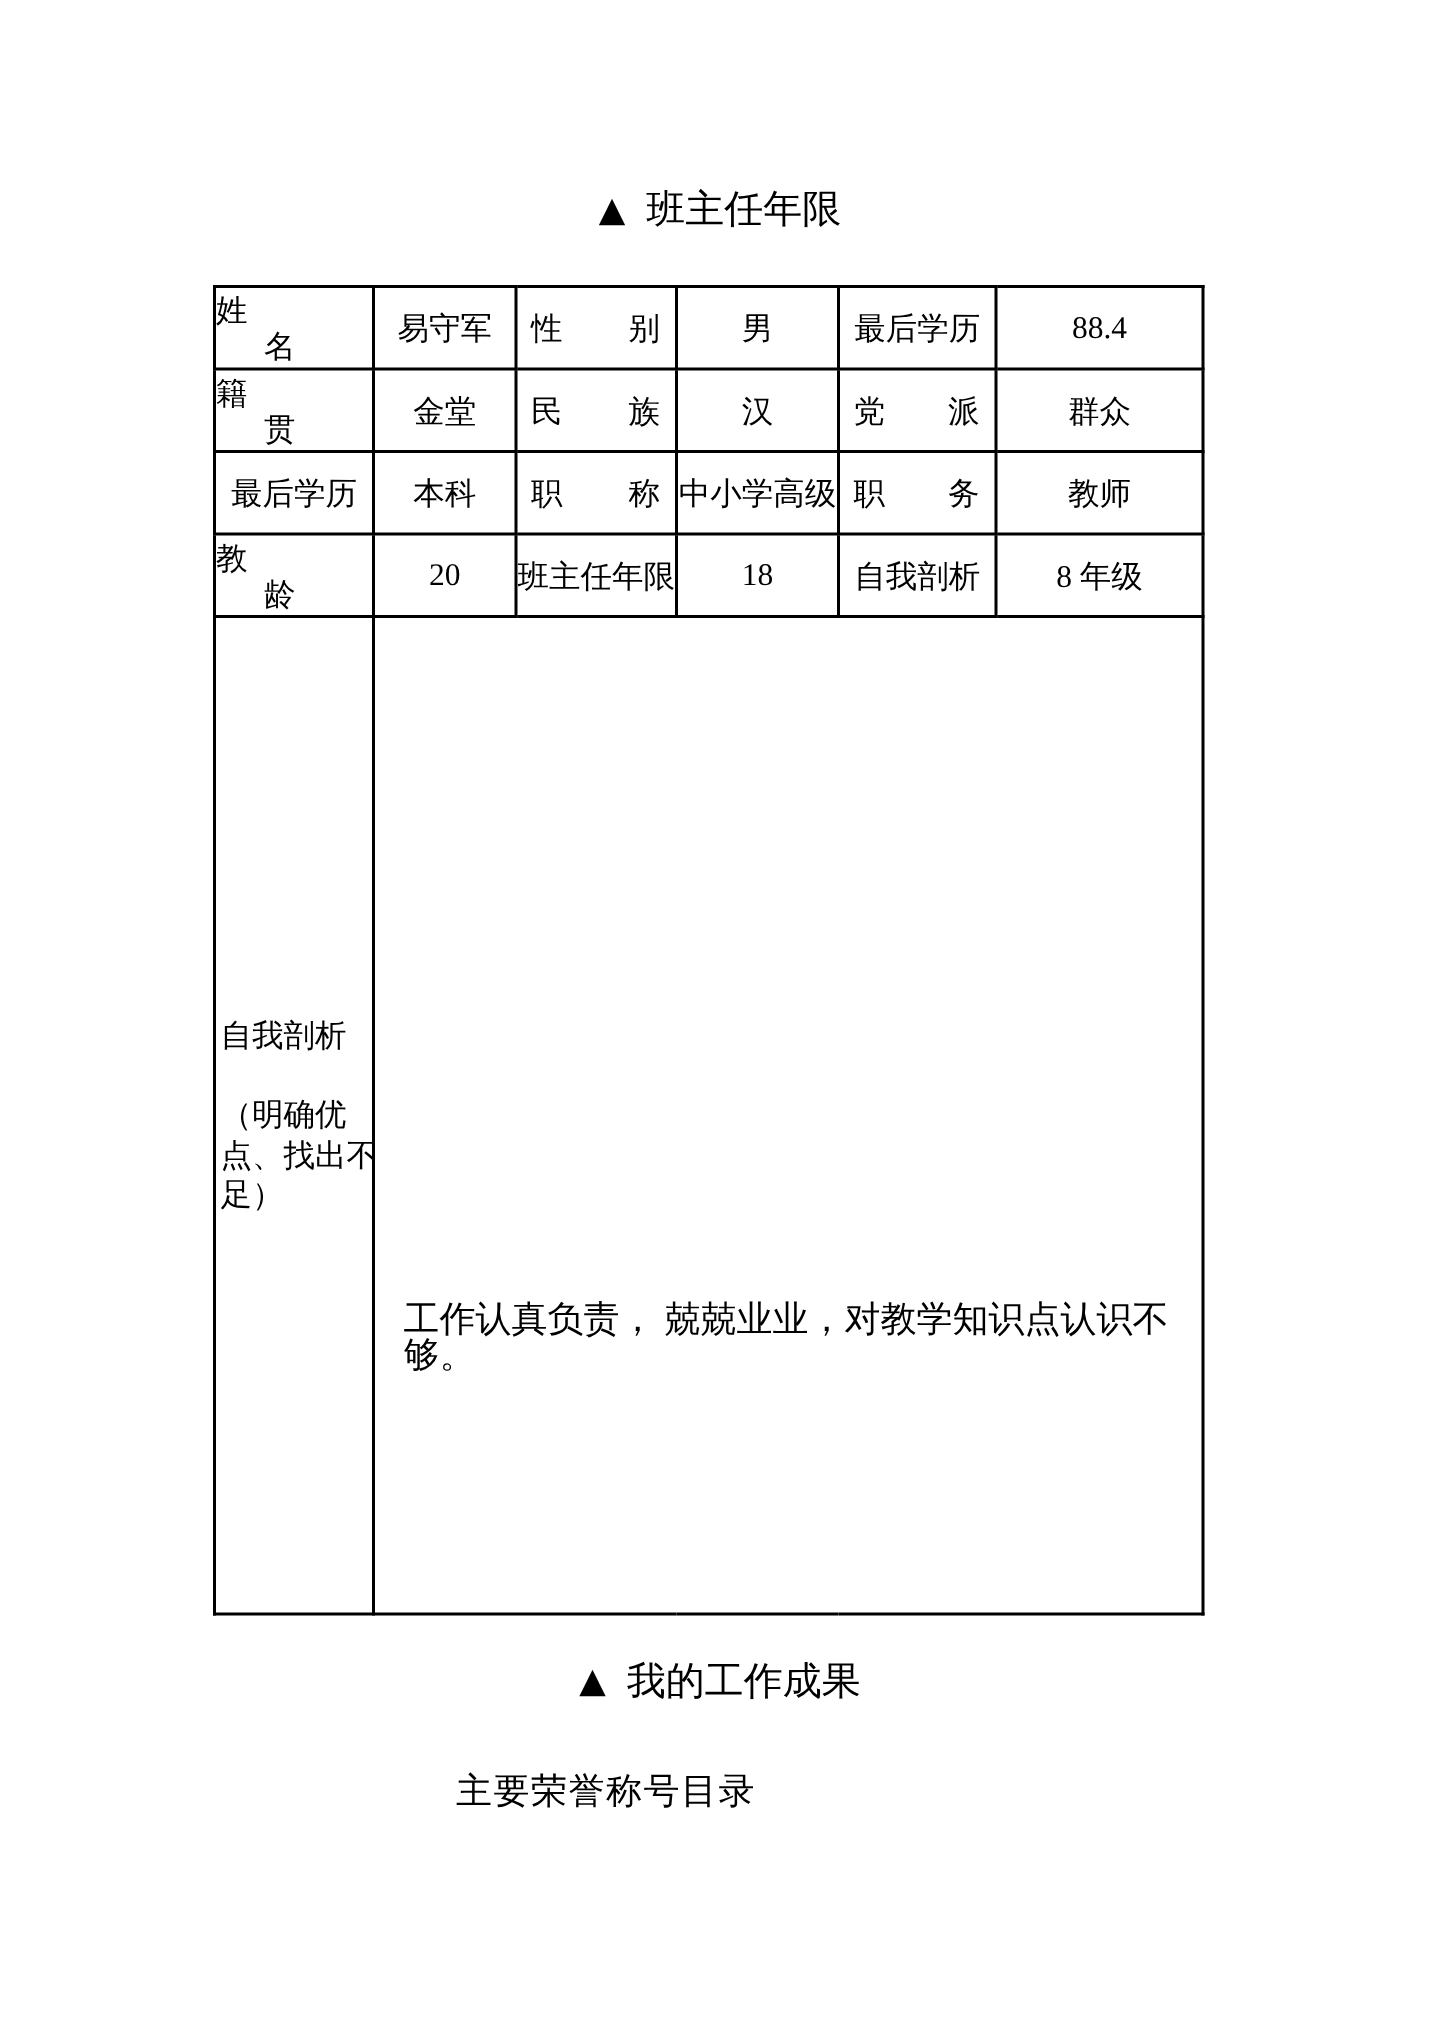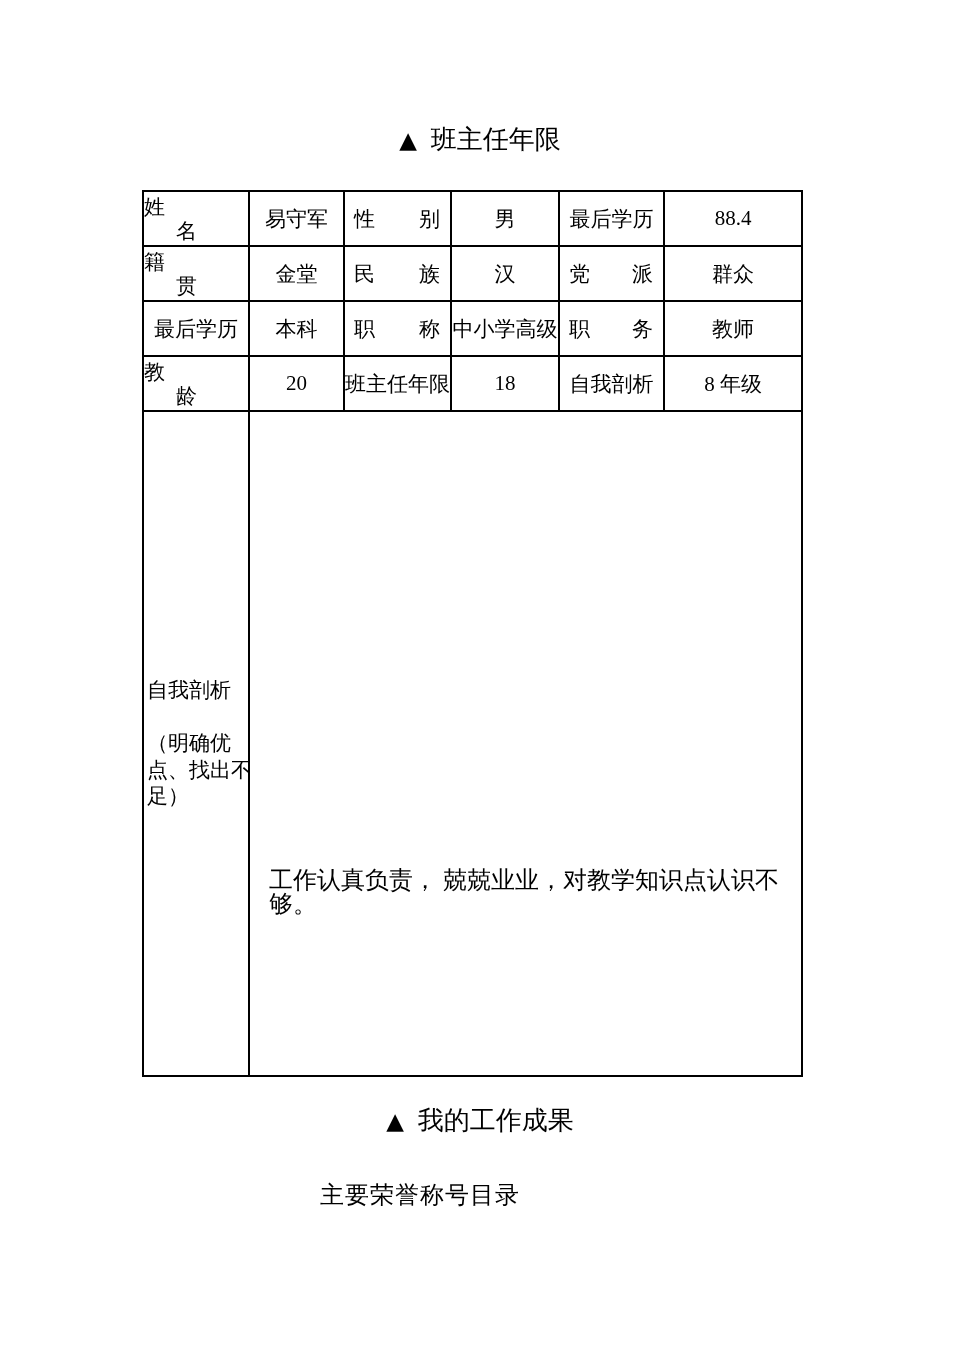--- a/index.html
+++ b/index.html
@@ -32,21 +32,20 @@
     line-height: 30px;
   }
   .sub-title {
     position: absolute;
     left: 0;
     width: 808px;
     text-align: center;
     font-size: 24px;
     line-height: 28px;
     letter-spacing: 1px;
-    margin-left: 16px;
   }
   #title-basic   { top: 125px; }
   #title-work    { top: 1106px; }
   #subtitle-honor { top: 1181px; }
 
   
   table.info {
     position: absolute;
     left: 142px;
     top: 190px;

